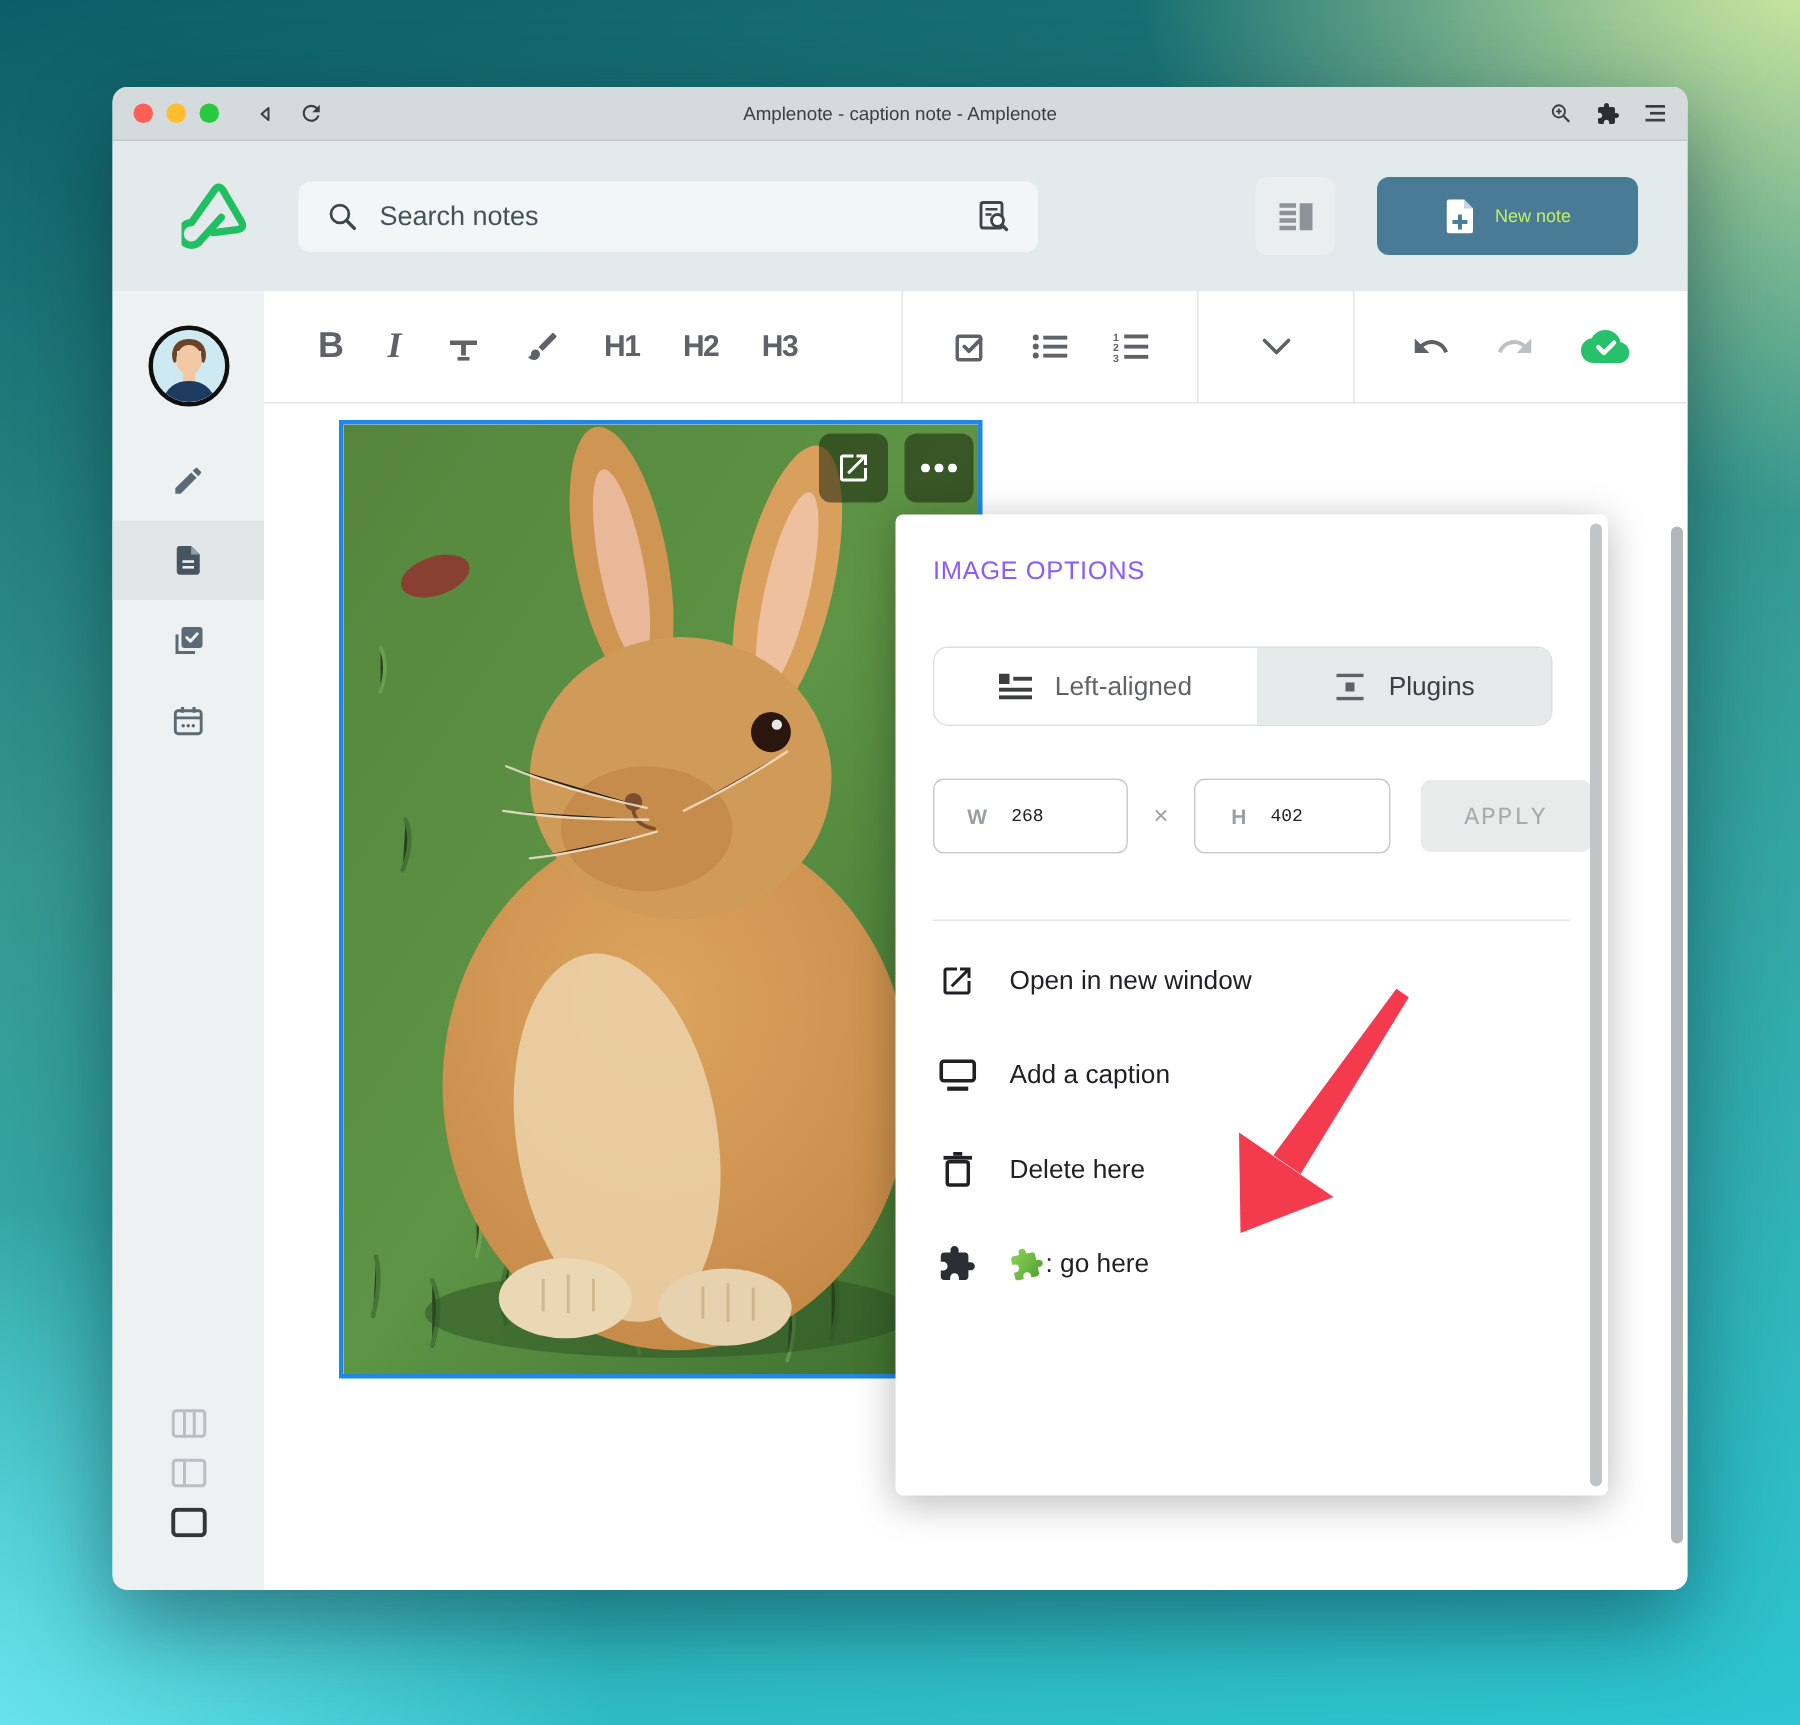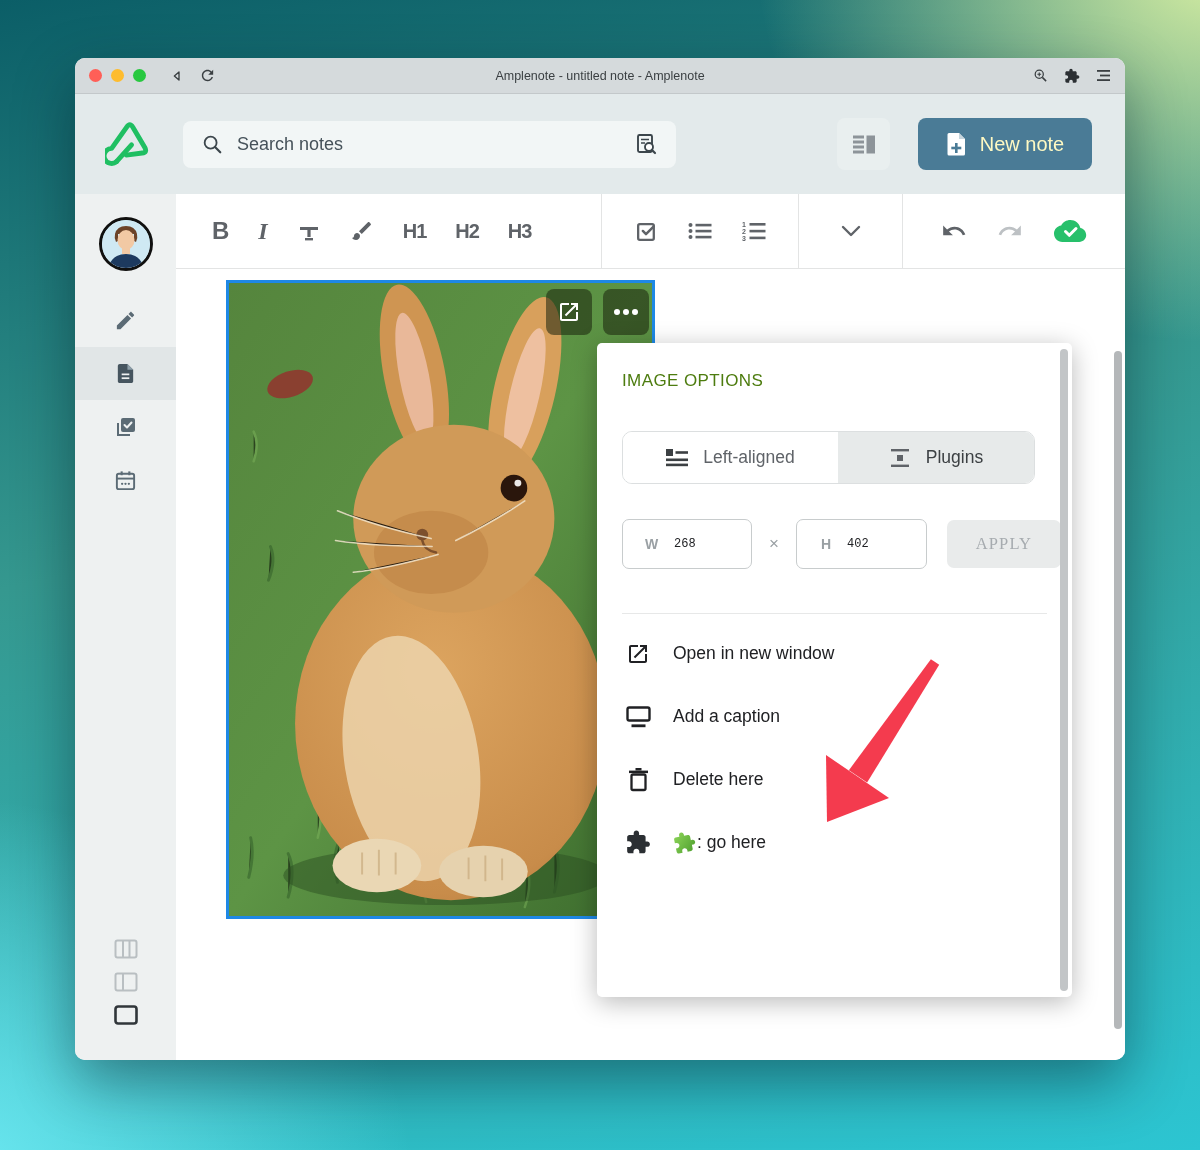--- a/index.html
+++ b/index.html
@@ -24,39 +24,39 @@
   .tl { width:13px; height:13px; border-radius:50%; margin-right:9px; }
   .tl.red{ background:#ff5f57; } .tl.yellow{ background:#febc2e; } .tl.green{ background:#28c840; }
   .nav-ic { margin-left:14px; display:flex; align-items:center; }
   .tb-title {
     position:absolute; left:0; right:0; text-align:center; font-size:12.5px; color:#3a3f42;
     pointer-events:none;
   }
   .tb-right { margin-left:auto; display:flex; align-items:center; gap:16px; z-index:2; }
   
   .appbar {
-    height:100px; background:#e3eaeb; display:flex; align-items:center; padding:0 33px 0 30px;
+    height:100px; background:#e3eaeb; display:flex; align-items:center; padding:0 33px 0 46px;
   }
   .logo { width:46px; height:50px; margin-right:32px; }
   .searchbar {
     width:493px; height:47px; background:#f2f6f6; border-radius:8px;
     display:flex; align-items:center; padding:0 18px; gap:14px;
   }
   .searchbar input {
     flex:1; border:none; outline:none; background:transparent; font-size:18px; color:#3c464c;
     font-family:"Liberation Sans",sans-serif;
   }
   .searchbar input::placeholder { color:#46525a; opacity:1; }
   .layout-toggle {
     margin-left:auto; width:53px; height:52px; border-radius:8px; background:#e9efef;
     display:flex; align-items:center; justify-content:center; border:none; cursor:pointer;
   }
   .new-note {
     margin-left:28px; width:174px; height:52px; border:none; border-radius:8px;
-    background:#4a7b96; color:#fef9c3; font-size:20px; font-family:"Liberation Sans",sans-serif;
+    background:#4a7b96; color:#bef264; font-size:12px; font-family:"Liberation Sans",sans-serif;
     display:flex; align-items:center; justify-content:center; gap:13px; cursor:pointer;
   }
   
   .main { display:flex; height:866px; position:relative; }
   .sidebar {
     width:101px; background:#eef1f1; position:relative; flex:none;
   }
   .avatar {
     position:absolute; left:50%; transform:translateX(-50%); top:23px;
     width:54px; height:54px; border-radius:50%; background:#cfe9f3; border:3px solid #10100f;
@@ -98,21 +98,21 @@
   .win-scroll {
     position:absolute; right:3px; top:157px; width:8px; height:678px;
     background:#b4b7b9; border-radius:4px; cursor:pointer;
   }
   
   .panel {
     position:absolute; left:597px; top:343px; width:475px; height:654px;
     background:#fff; border-radius:5px; box-shadow:0 5px 26px rgba(0,0,0,.28);
     z-index:20; padding:0 0 0 25px;
   }
-  .panel-title { margin:28px 0 0 0; font-size:17px; color:#4d7c0f; letter-spacing:.4px; }
+  .panel-title { margin:28px 0 0 0; font-size:17px; color:#8b5cf6; letter-spacing:.4px; }
   .align-toggle {
     margin-top:40px; width:413px; height:53px; border:1px solid #dcdfe0; border-radius:10px;
     display:flex; overflow:hidden;
   }
   .seg {
     display:flex; align-items:center; justify-content:center; gap:15px; cursor:pointer;
     font-size:17.5px; border:none; background:#fff; font-family:"Liberation Sans",sans-serif;
   }
   .seg.left { width:216px; color:#5f6368; }
   .seg.right { width:197px; background:#e7eaea; color:#3c4043; }
@@ -123,21 +123,21 @@
   }
   .size-box .lbl { font-size:14px; font-weight:700; color:#9aa0a4; }
   .size-box input {
     width:55px; border:none; outline:none; font-size:12px; color:#202124;
     font-family:Liberation Mono, monospace; background:transparent;
   }
   .times { margin:0 17px; color:#9aa0a4; font-size:17px; }
   .apply-btn {
     margin-left:20px; width:114px; height:48px; border:none; border-radius:7px;
     background:#e9ebeb; color:#a6abaf; font-size:16.5px; letter-spacing:1.2px; cursor:default;
-    font-family:Liberation Serif, serif;
+    font-family:Liberation Mono, monospace;
   }
   .panel-divider { margin:44px 25px 0 0; border-top:1px solid #e7e8e8; }
   .menu-list { margin-top:8px; }
   .menu-item {
     height:63px; display:flex; align-items:center; cursor:pointer; padding-left:3px;
   }
   .menu-item .mi-icon { width:26px; display:flex; justify-content:center; margin-right:22px; flex:none; }
   .menu-item .mi-label { font-size:17.5px; color:#202124; }
   .menu-item .green-puzzle { margin-right:1px; display:flex; }
   .panel-scroll {
@@ -160,21 +160,21 @@
       <span class="nav-ic">
         <svg class="ic" width="16" height="16" viewBox="0 0 24 24">
             <path d="M15 6 L8 12 L15 18 Z" fill="none" stroke="#3a3f42" stroke-width="2" stroke-linejoin="round"></path>
           </svg>
       </span>
       <span class="nav-ic">
         <svg class="ic" width="17" height="17" viewBox="0 0 24 24">
             <path d="M17.65 6.35C16.2 4.9 14.21 4 12 4c-4.42 0-7.99 3.58-7.99 8s3.57 8 7.99 8c3.73 0 6.84-2.55 7.73-6h-2.08c-.82 2.33-3.04 4-5.65 4-3.31 0-6-2.69-6-6s2.69-6 6-6c1.66 0 3.14.69 4.22 1.78L13 11h7V4l-2.35 2.35z" fill="#3a3f42"></path>
           </svg>
       </span>
-      <span class="tb-title">Amplenote - untitled note - Amplenote</span>
+      <span class="tb-title">Amplenote - caption note - Amplenote</span>
       <span class="tb-right">
         <span>
           <svg class="ic" width="15" height="15" viewBox="0 0 24 24">
               <circle cx="10" cy="10" r="6.5" fill="none" stroke="#3a3f42" stroke-width="2"></circle>
               <line x1="15" y1="15" x2="21" y2="21" stroke="#3a3f42" stroke-width="2.4"></line>
               <line x1="7" y1="10" x2="13" y2="10" stroke="#3a3f42" stroke-width="1.8"></line>
               <line x1="10" y1="7" x2="10" y2="13" stroke="#3a3f42" stroke-width="1.8"></line>
             </svg>
         </span>
         <span>

